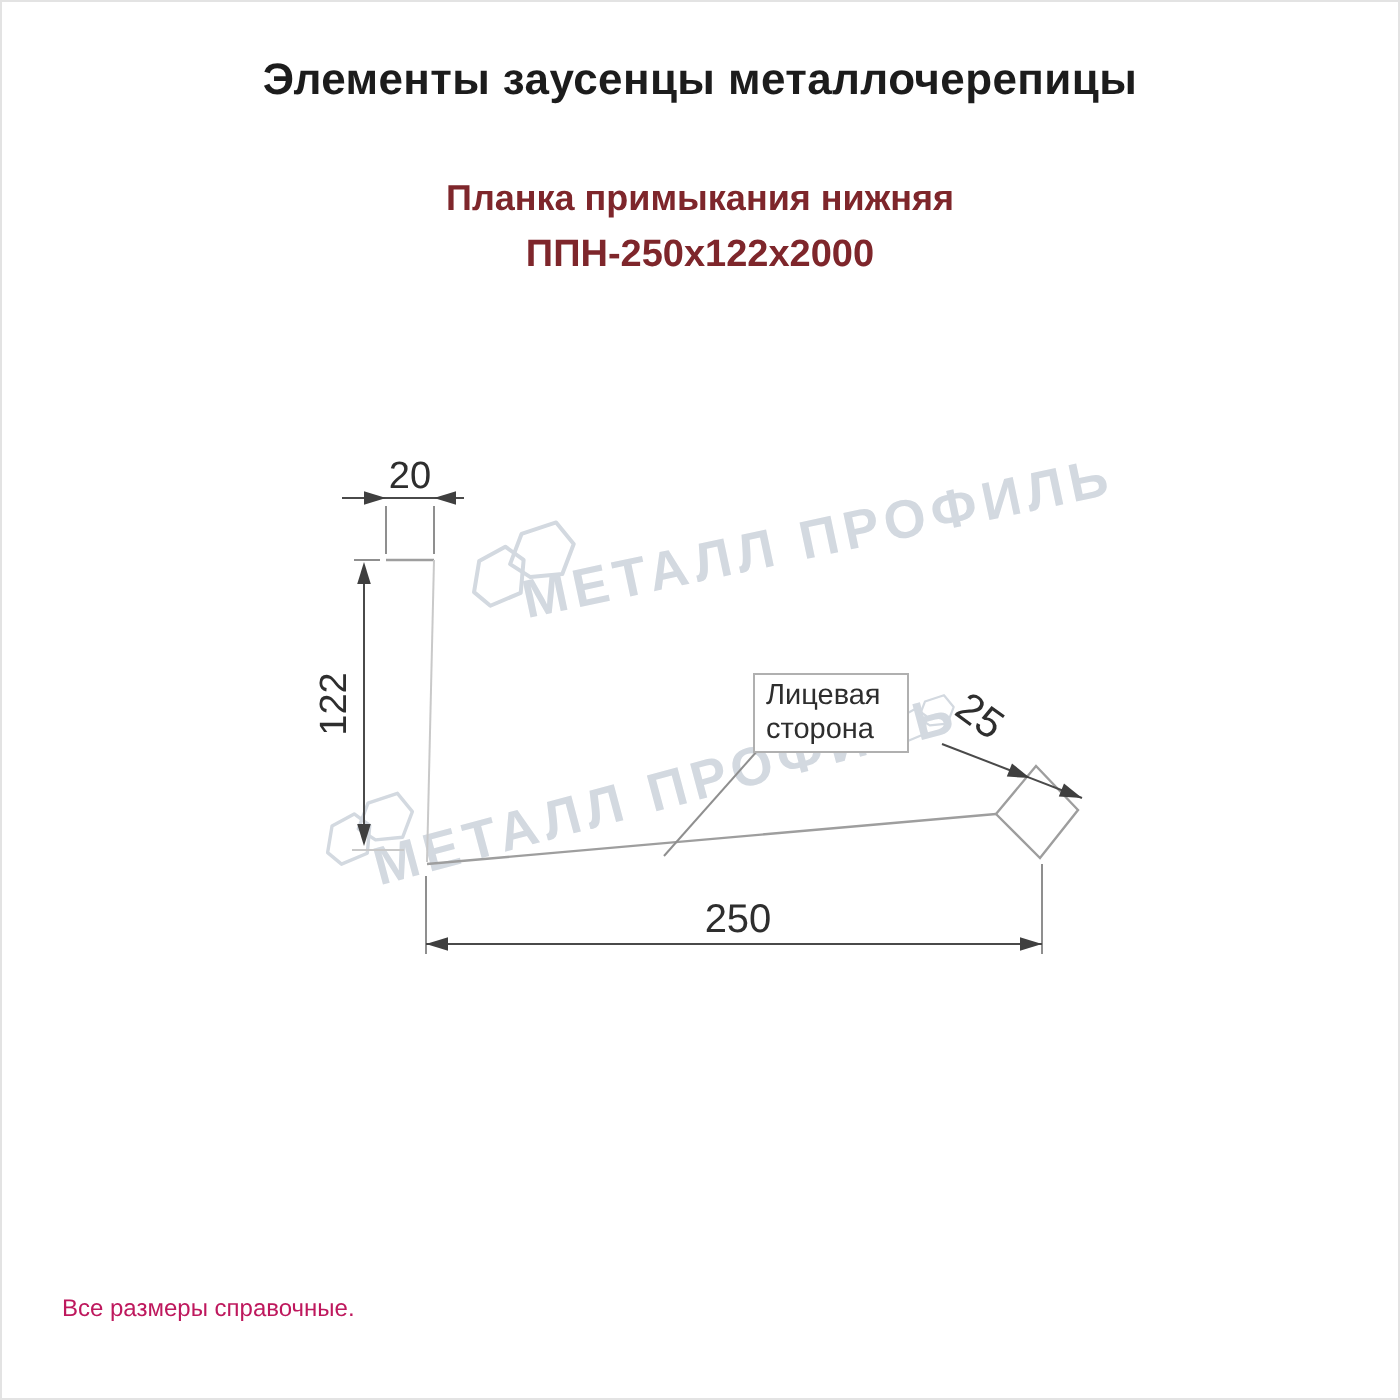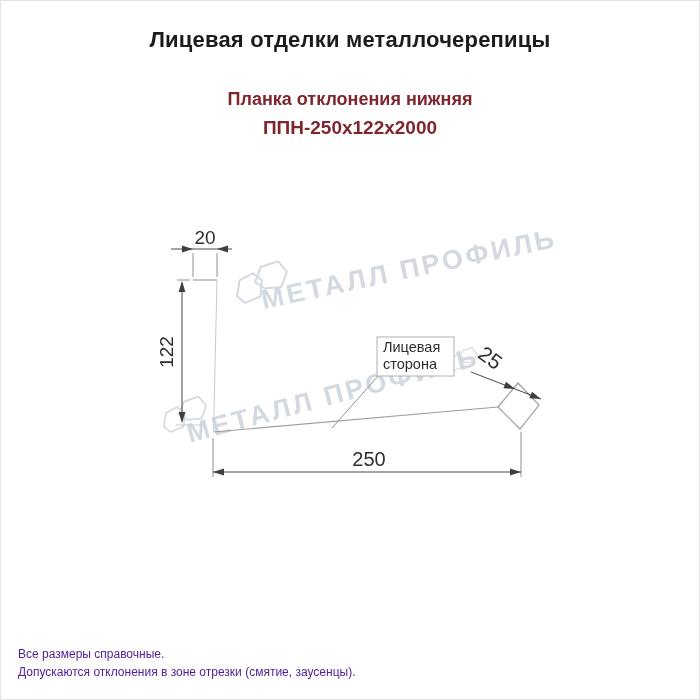--- a/index.html
+++ b/index.html
@@ -6,40 +6,40 @@
   #page{
     position:relative;width:700px;height:700px;background:#ffffff;
     font-family:"Liberation Sans", sans-serif;overflow:hidden;
     border:1px solid #e3e3e3;box-sizing:border-box;
   }
   .centered{position:absolute;left:0;width:100%;text-align:center;}
   #title{top:26px;font-size:22px;font-weight:bold;color:#1c1c1c;letter-spacing:0.2px;}
   #subtitle{top:88px;font-size:18px;font-weight:bold;color:#7e262b;}
   #model{top:116px;font-size:19px;font-weight:bold;color:#7e262b;}
   #drawing-svg{position:absolute;left:0;top:0;}
-  .footer-note{position:absolute;left:17px;font-size:12px;color:#4c1d95;}
+  .footer-note{position:absolute;left:30px;font-size:12px;color:#be185d;}
   #footer-1{top:646px;}
   #footer-2{top:664px;}
   
   .dimline{stroke:#4a4a4a;stroke-width:1;fill:none;}
   .extline{stroke:#8f8f8f;stroke-width:1;fill:none;}
   .profile{stroke:#9e9e9e;stroke-width:1.2;fill:none;}
   .faint{stroke:#c9c9c9;stroke-width:1;fill:none;}
   .arrow{fill:#3f3f3f;stroke:none;}
   .dimtext{fill:#2e2e2e;font-family:"Liberation Sans",sans-serif;}
   .wmark{fill:none;stroke:#d3d9e0;stroke-width:2;stroke-linejoin:round;}
   .wmtext{fill:#d3d9e0;font-weight:bold;letter-spacing:3px;font-family:"Liberation Sans",sans-serif;}
 </style>
 </head>
 <body>
 
 <div id="page">
 
-  <div id="title" class="centered">Лицевая отделки металлочерепицы</div>
-  <div id="subtitle" class="centered">Планка отклонения нижняя</div>
+  <div id="title" class="centered">Элементы заусенцы металлочерепицы</div>
+  <div id="subtitle" class="centered">Планка примыкания нижняя</div>
   <div id="model" class="centered">ППН-250x122x2000</div>
 
   <svg id="drawing-svg" width="700" height="700" viewBox="0 0 700 700">
 
     <g transform="translate(228,270) rotate(-9)">
       <path class="wmark" d="M4,26 L9,11 L23,6 L31,14 L27,30 L11,34 Z"></path>
       <path class="wmark" d="M24,15 L32,1 L50,-2 L57,10 L49,24 L33,23 Z"></path>
     </g>
     <text class="wmtext" font-size="27" text-anchor="middle" transform="rotate(-12 408 268)" x="408" y="277">МЕТАЛЛ ПРОФИЛЬ</text>
 
@@ -95,14 +95,13 @@
 
     <g>
       <line x1="378" y1="374" x2="331" y2="427" stroke="#8f8f8f" stroke-width="1"></line>
       <rect x="376" y="336" width="77" height="39" fill="#ffffff" stroke="#b0b0b0" stroke-width="1"></rect>
       <text class="dimtext" font-size="14.5" x="382" y="351">Лицевая</text>
       <text class="dimtext" font-size="14.5" x="382" y="368">сторона</text>
     </g>
   </svg>
 
   <div id="footer-1" class="footer-note">Все размеры справочные.</div>
-  <div id="footer-2" class="footer-note">Допускаются отклонения в зоне отрезки (смятие, заусенцы).</div>
 </div>
 
 </body></html>

